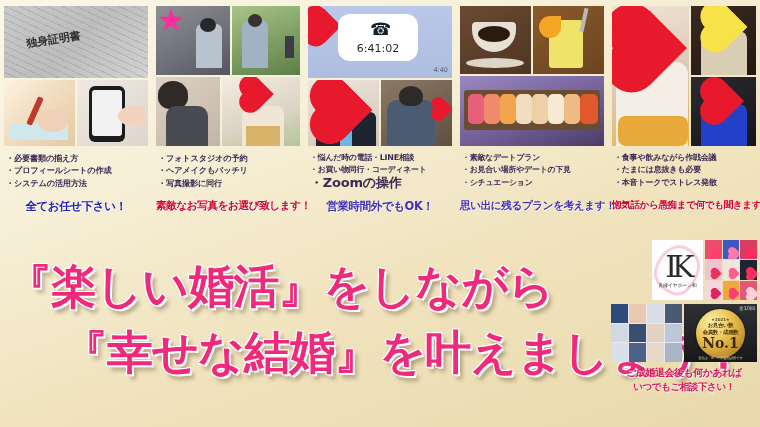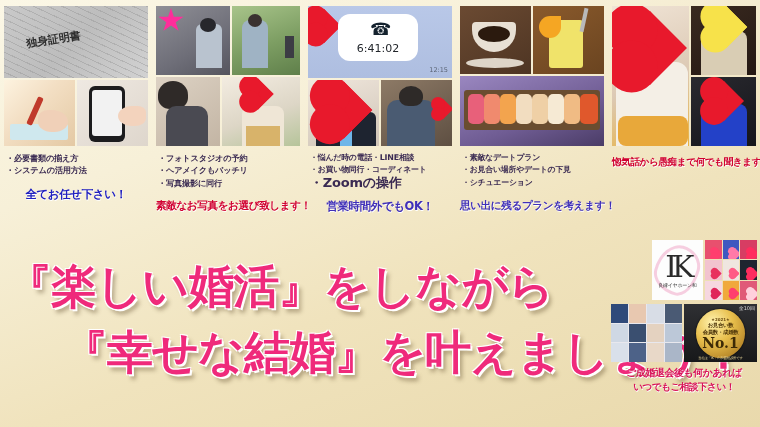--- a/index.html
+++ b/index.html
@@ -129,20 +129,21 @@
         </div>
         <div class="ph" style="width:50%;height:66px;background:linear-gradient(140deg,#efe9e2,#ded6cc);">
           <div style="position:absolute;left:12px;top:6px;width:36px;height:56px;background:#1c1c1e;border-radius:6px;"></div>
           <div style="position:absolute;left:15px;top:10px;width:30px;height:46px;background:#f2f2f2;border-radius:3px;"></div>
           <div style="position:absolute;right:2px;top:26px;width:28px;height:20px;background:#f3d3bd;border-radius:50% 30% 40% 50%;"></div>
         </div>
       </div>
     </div>
     <div class="bullets">
       <div class="bullet">・必要書類の揃え方</div>
+      <div class="bullet">・プロフィールシートの作成</div>
       <div class="bullet">・システムの活用方法</div>
     </div>
     <div class="tagline tag-blue">全てお任せ下さい！</div>
   </div>
 
   <div class="col">
     <div class="photos">
       <div class="prow" style="height:69px;">
         <div class="ph" style="width:52%;height:69px;background:linear-gradient(150deg,#8f8f96,#6e6e78 60%,#55555e);">
           <div style="position:absolute;left:2px;top:2px;width:26px;height:25px;background:#ff2d9b;clip-path:polygon(50% 0,61% 35%,98% 35%,68% 57%,79% 91%,50% 70%,21% 91%,32% 57%,2% 35%,39% 35%);"></div>
@@ -185,21 +186,21 @@
         <div class="ph" style="width:100%;height:72px;background:linear-gradient(180deg,#b9c8e8,#aebee0);">
           <div class="cssheart" style="left:4px;top:8px;width:24px;height:24px;background:#e8192c;">
             <div class="sq"></div>
               <div class="c1"></div>
               <div class="c2"></div>
           </div>
           <div style="position:absolute;left:30px;top:8px;width:80px;height:47px;background:#fff;border-radius:12px;">
             <div style="position:absolute;left:32px;top:7px;font-size:17px;color:#14222e;line-height:1;">☎</div>
             <div style="position:absolute;left:0;right:0;bottom:6px;text-align:center;font-size:11px;color:#22262b;">6:41:02</div>
           </div>
-          <div style="position:absolute;right:4px;bottom:4px;font-size:6.5px;color:#5a6374;">12:15</div>
+          <div style="position:absolute;right:4px;bottom:4px;font-size:6.5px;color:#5a6374;">4:40</div>
         </div>
       </div>
       <div class="prow" style="height:66px;">
         <div class="ph" style="width:50%;height:66px;background:linear-gradient(160deg,#efe6dc,#cfc4b6);">
           <div style="position:absolute;left:8px;bottom:0;width:60px;height:34px;background:#1e2430;border-radius:6px 6px 0 0;"></div>
           <div style="position:absolute;left:32px;bottom:0;width:12px;height:28px;background:#6fb6e8;"></div>
           <div class="cssheart" style="left:16px;top:10px;width:40px;height:40px;background:#e8192c;">
             <div class="sq"></div>
               <div class="c1"></div>
               <div class="c2"></div>
@@ -284,20 +285,25 @@
           <div class="ph" style="width:100%;height:69px;background:linear-gradient(150deg,#2a2a30,#15151a);">
             <div style="position:absolute;left:10px;bottom:0;width:46px;height:42px;background:#2341c8;border-radius:8px 8px 0 0;"></div>
             <div class="cssheart" style="left:19px;top:10px;width:28px;height:28px;background:#e8192c;">
               <div class="sq"></div>
                 <div class="c1"></div>
                 <div class="c2"></div>
             </div>
           </div>
         </div>
       </div>
+    </div>
+    <div class="bullets">
+      <div class="bullet" style="font-size:8px;">・食事や飲みながら作戦会議</div>
+      <div class="bullet" style="font-size:8px;">・たまには息抜きも必要</div>
+      <div class="bullet" style="font-size:8px;">・本音トークでストレス発散</div>
     </div>
     <div class="tagline tag-red" style="font-size:9.6px;">惚気話から愚痴まで何でも聞きます！</div>
   </div>
 
 </div>
 
 <div class="headline">
   <div class="hl hl1">『楽しい婚活』をしながら</div>
   <div class="hl hl2">『幸せな結婚』を叶えましょう！</div>
 </div>

